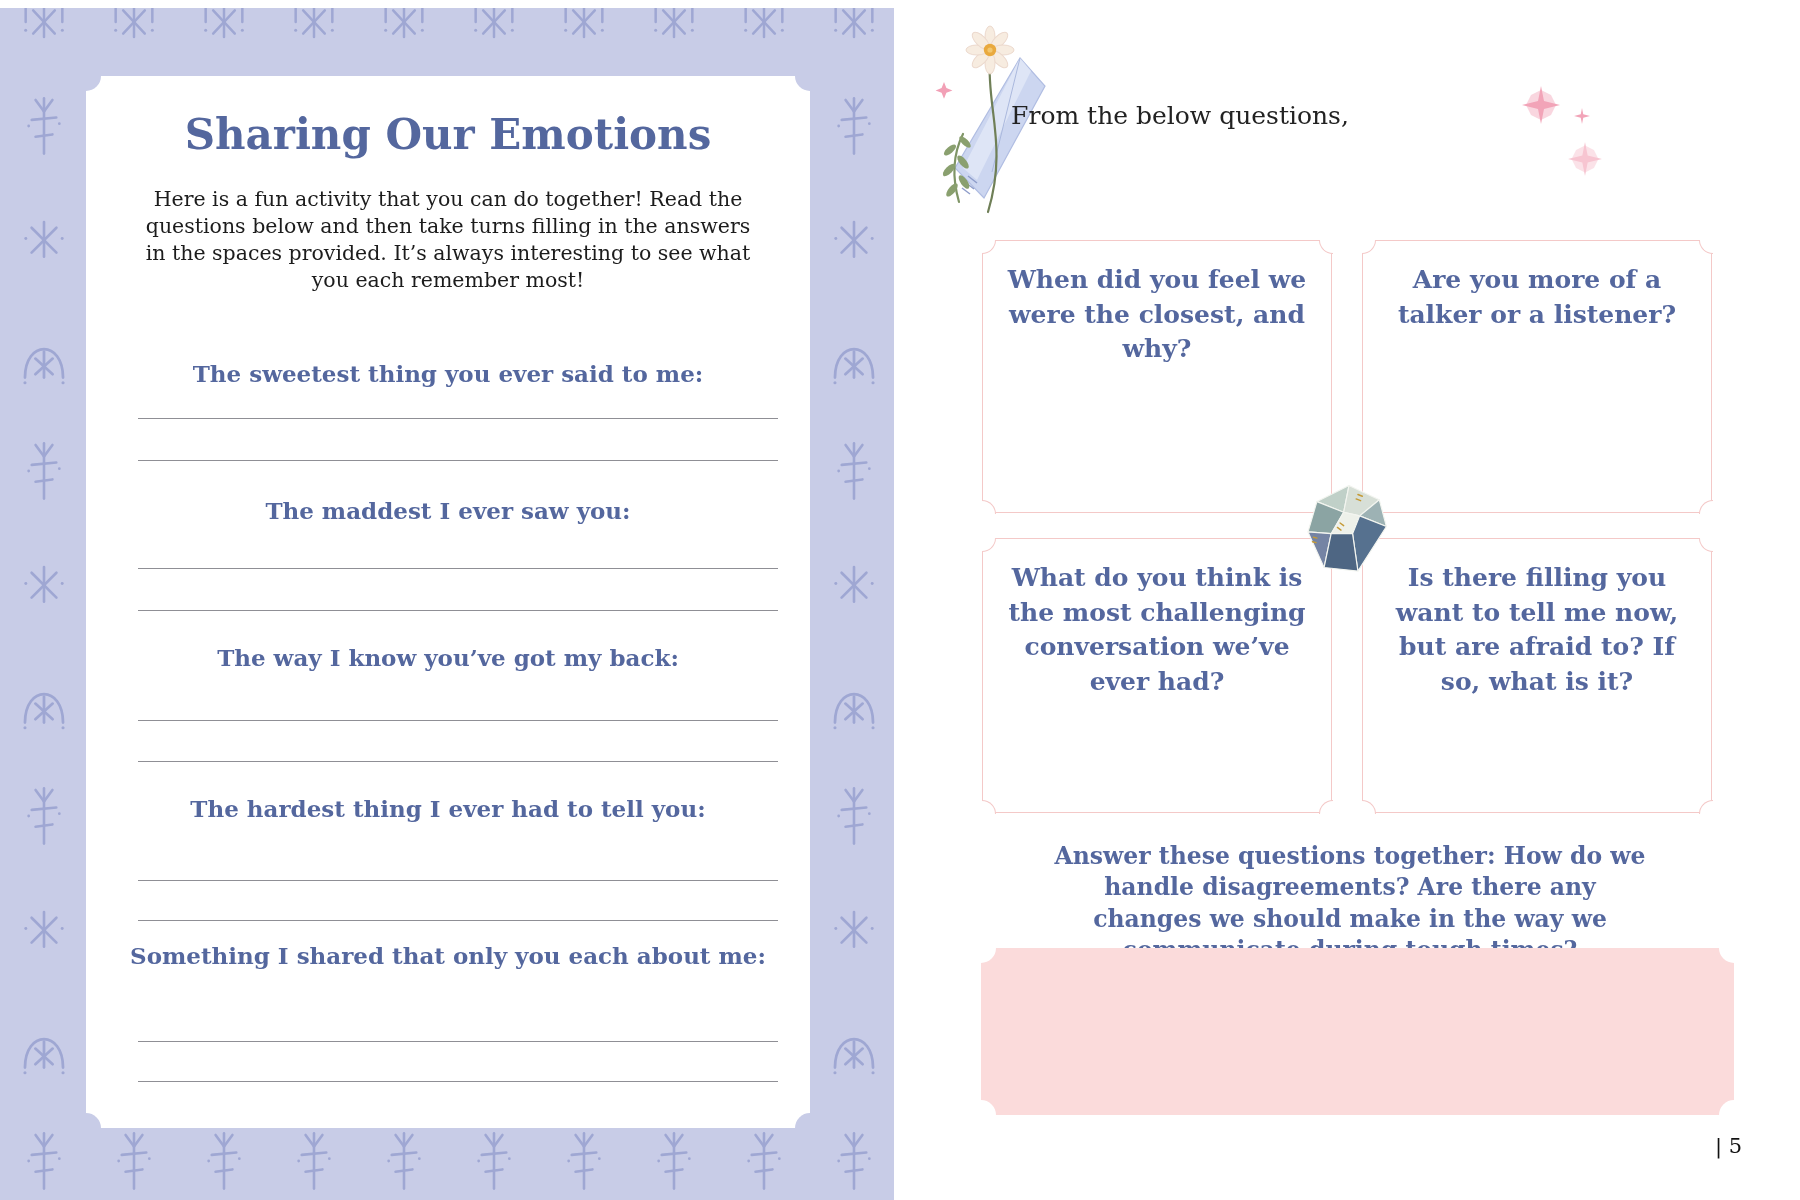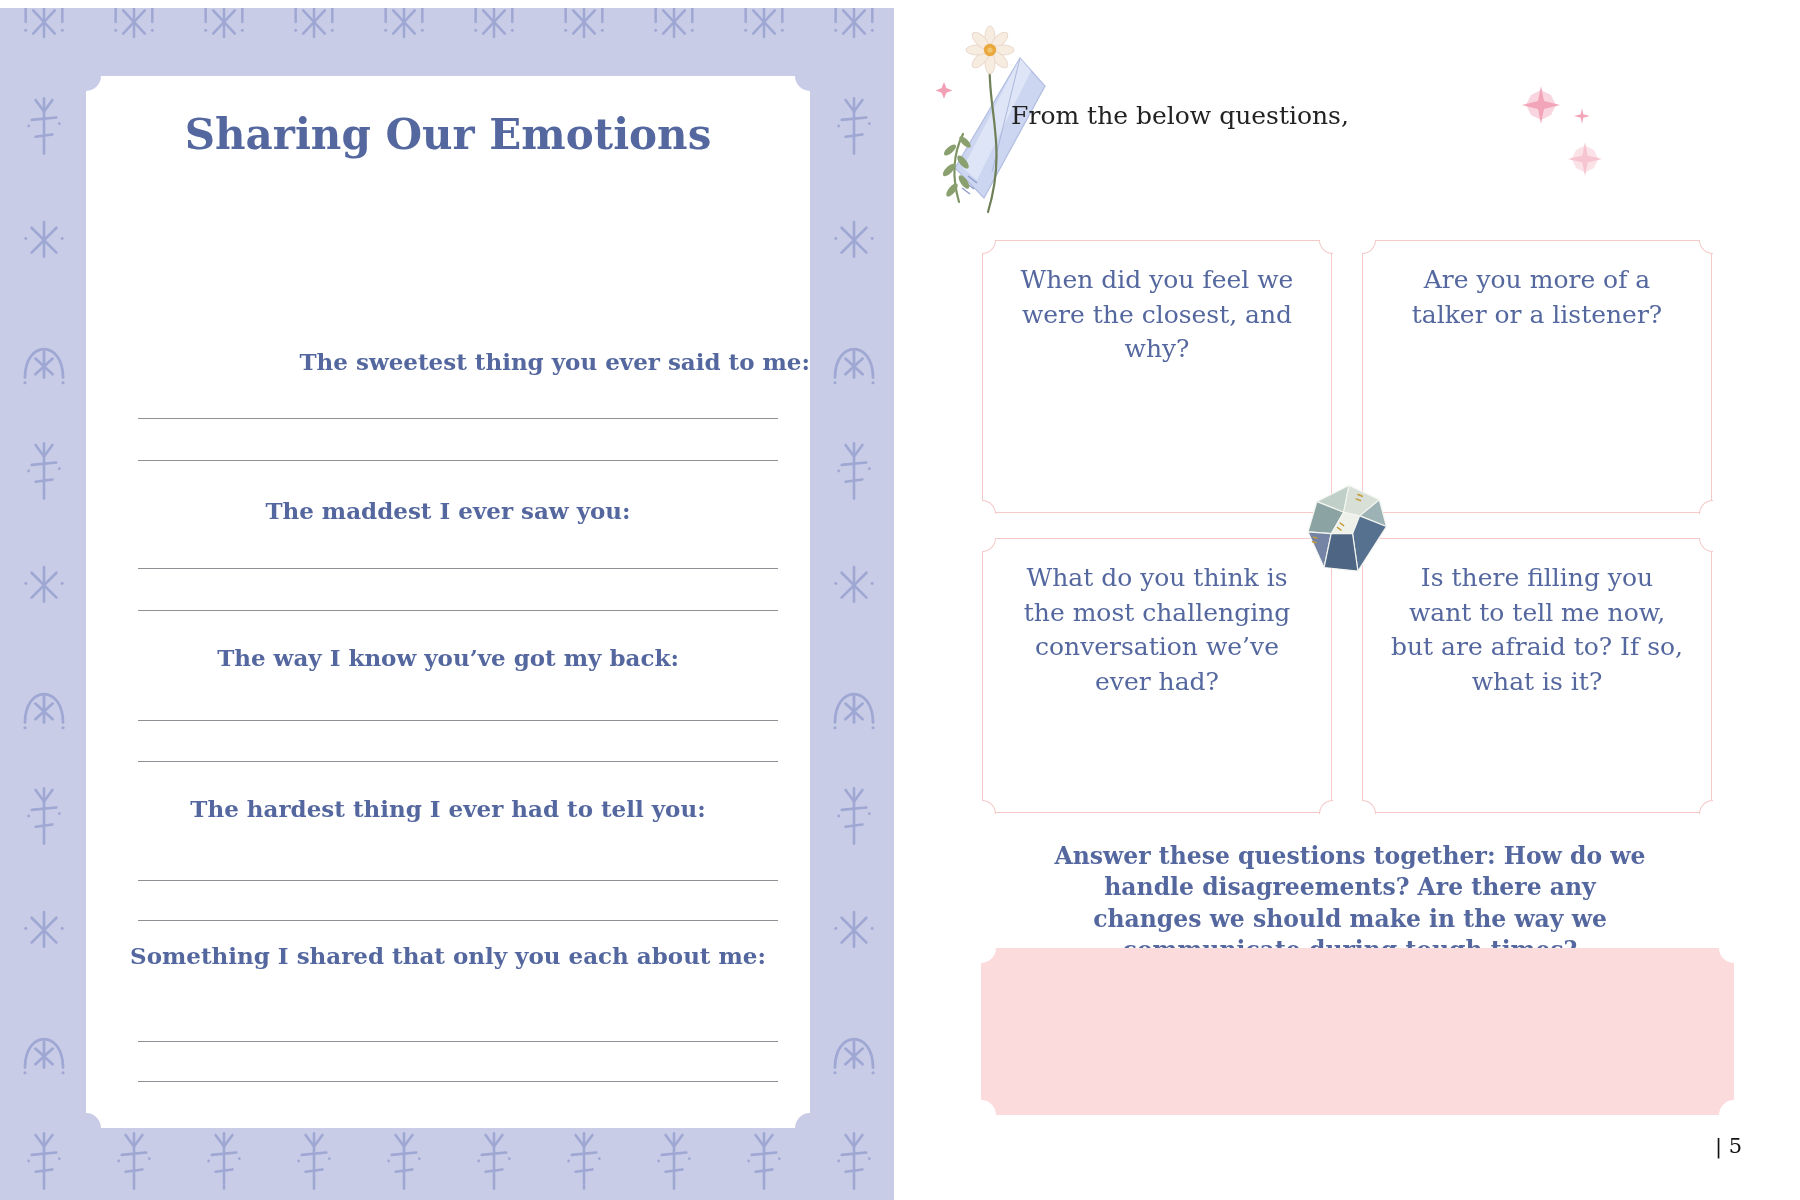--- a/index.html
+++ b/index.html
@@ -42,21 +42,21 @@
   .instruction{position:absolute;left:36px;top:90px;width:500px;text-align:center;
     font-size:25px;line-height:1.45;color:#222;}
   .sparkle{position:absolute;}
 
   .qcard{position:absolute;width:350px;border:1.5px solid var(--pink-border);background:#fff;}
   .qcorner{position:absolute;width:14px;height:14px;background:#fff;}
   .qcorner.tl{top:-1.5px;left:-1.5px;border-right:1.5px solid var(--pink-border);border-bottom:1.5px solid var(--pink-border);border-bottom-right-radius:100%;}
   .qcorner.tr{top:-1.5px;right:-1.5px;border-left:1.5px solid var(--pink-border);border-bottom:1.5px solid var(--pink-border);border-bottom-left-radius:100%;}
   .qcorner.bl{bottom:-1.5px;left:-1.5px;border-right:1.5px solid var(--pink-border);border-top:1.5px solid var(--pink-border);border-top-right-radius:100%;}
   .qcorner.br{bottom:-1.5px;right:-1.5px;border-left:1.5px solid var(--pink-border);border-top:1.5px solid var(--pink-border);border-top-left-radius:100%;}
-  .qtext{padding:22px 24px 0;text-align:center;font-size:25px;font-weight:normal;line-height:1.38;color:var(--blue);}
+  .qtext{padding:22px 24px 0;text-align:center;font-size:25px;font-weight:bold;line-height:1.38;color:var(--blue);}
 
   .gem{position:absolute;left:410px;top:474px;width:90px;height:98px;z-index:5;}
 
   .footer-prompt{position:absolute;left:158px;top:833px;width:596px;text-align:center;
     font-size:23.5px;font-weight:bold;line-height:1.33;color:var(--blue);}
 
   .answer-box{position:absolute;left:87px;top:940px;width:753px;height:167px;background:var(--pink-fill);}
   .answer-box .bite{background:#fff;}
 
   .page-num{position:absolute;right:58px;top:1126px;font-size:21px;color:#111;}
@@ -970,22 +970,23 @@
           </svg></div>
       </div>
 
     <div class="card">
       <span class="bite tl"></span>
       <span class="bite tr"></span>
       <span class="bite bl"></span>
       <span class="bite br"></span>
 
       <h1>Sharing Our Emotions</h1>
+      <p class="intro">Here is a fun activity that you can do together! Read the questions below and then take turns filling in the answers in the spaces provided. It’s always interesting to see what you each remember most!</p>
       <div id="prompts">
-          <div class="prompt-label" style="top: 272px; text-align: right;">The sweetest thing you ever said to me:</div>
+          <div class="prompt-label" style="top: 284px;">The sweetest thing you ever said to me:</div>
           <div class="write-line" style="top: 342px;"></div>
           <div class="write-line" style="top: 384px;"></div>
           <div class="prompt-label" style="top: 421px;">The maddest I ever saw you:</div>
           <div class="write-line" style="top: 492px;"></div>
           <div class="write-line" style="top: 534px;"></div>
           <div class="prompt-label" style="top: 568px;">The way I know you’ve got my back:</div>
           <div class="write-line" style="top: 644px;"></div>
           <div class="write-line" style="top: 685px;"></div>
           <div class="prompt-label" style="top: 719px;">The hardest thing I ever had to tell you:</div>
           <div class="write-line" style="top: 804px;"></div>

